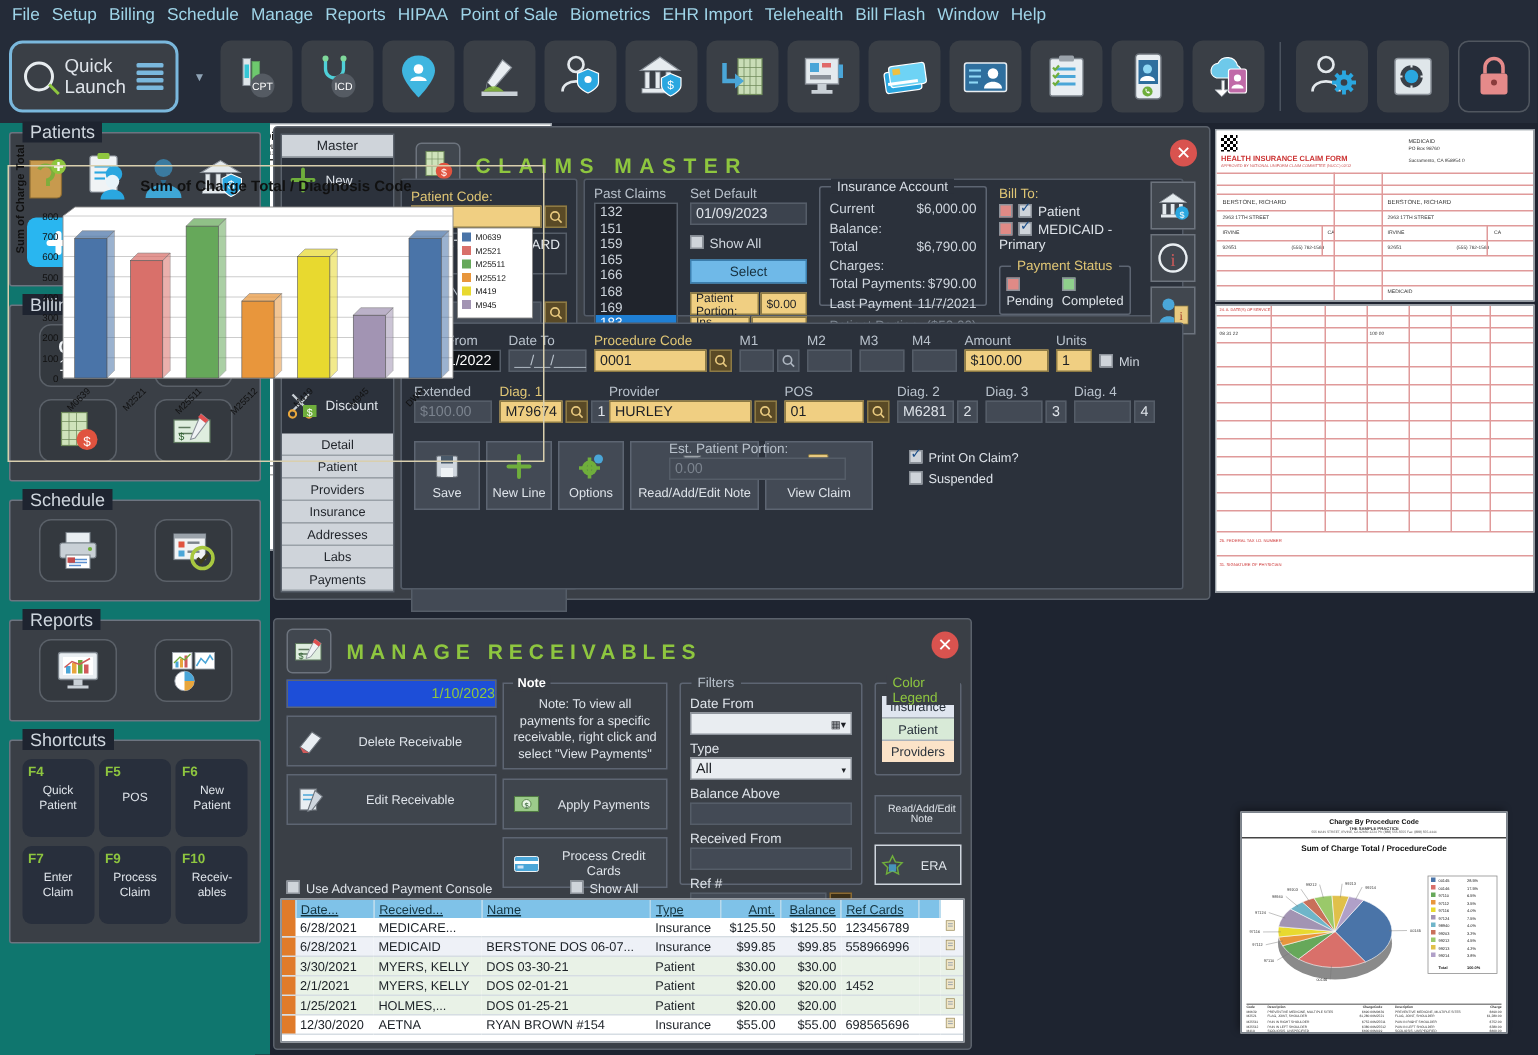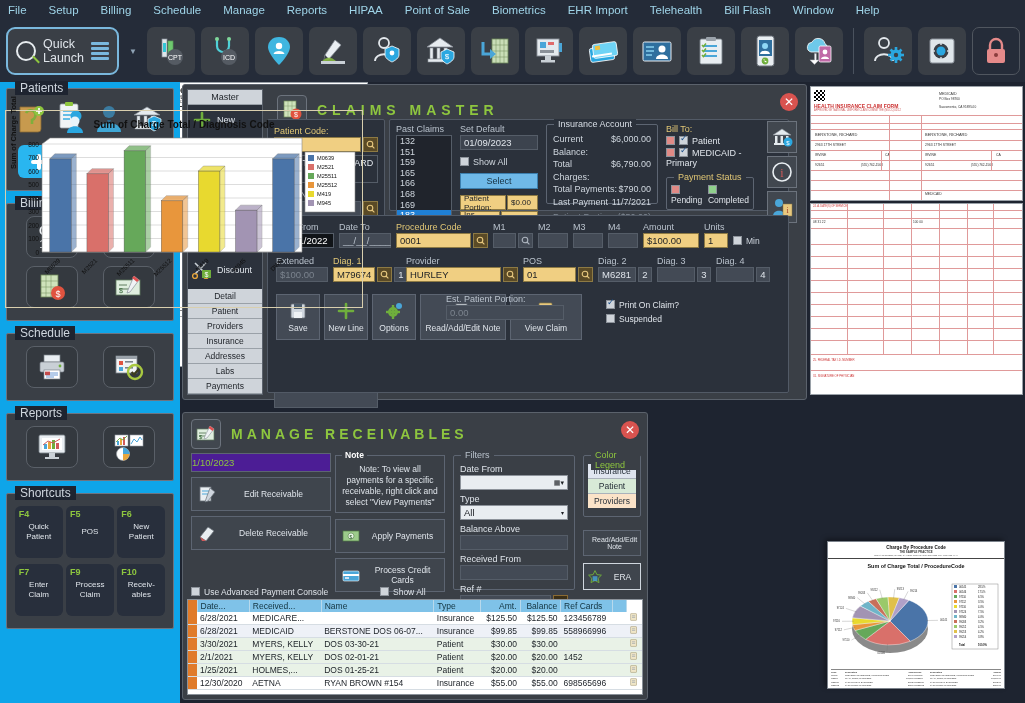--- a/index.html
+++ b/index.html
@@ -6,21 +6,21 @@
   body {
     width:1025px; height:703px; overflow:hidden;
     background:#1e2430;
     font-family:"Liberation Sans", sans-serif;
     color:#dfe4ea; font-size:11px;
   }
   .app { position:relative; width:1025px; height:703px; }
 
   
   .menubar { height:20px; background:#242b38; display:flex; align-items:center;
-             padding-left:8px; gap:22px; }
+             padding-left:8px; gap:8px; }
   .menubar span { color:#9fd4e8; font-size:11.5px; cursor:default; white-space:nowrap; }
 
   
   .toolbar { height:62px; background:#252c39; display:flex; align-items:center;
              padding:0 6px; gap:6px; position:relative; }
   .ql {
     width:148px; height:48px; border:2px solid #7ab8dd; border-radius:9px;
     background:#3a3f46; display:flex; align-items:center; gap:7px; padding:0 8px;
     margin-right:4px; cursor:pointer;
   }
@@ -33,21 +33,21 @@
   .ql .burger i { display:block; height:2.5px; background:#7ab8dd; margin:2.5px 0; border-radius:1px; }
   .qlcaret { color:#8fa3b5; font-size:8px; margin-right:4px; }
 
   .tbtn { width:48px; height:48px; border-radius:7px; background:#3a3f46;
           display:flex; align-items:center; justify-content:center; cursor:pointer; flex:none; }
   .tbtn.lockb { background:transparent; border:1px solid #50565f; }
   .tsep { width:1px; height:46px; background:#4a525e; margin:0 4px; flex:none; }
 
   
   .sidebar { position:absolute; left:0; top:82px; width:180px; height:621px;
-             background:#0ea5e9; padding:6px 6px 0 6px; }
+             background:#0f766e; padding:6px 6px 0 6px; }
   .group { border:1px solid #6d7480; border-radius:2px; margin-bottom:12px;
            padding:8px 6px 8px 6px; position:relative; background:#3a3f46; }
   .group > .glabel { position:absolute; top:-8px; left:8px; background:#1e2430;
            padding:0 5px; color:#cfd6de; font-size:12px; }
   .grow { display:flex; justify-content:space-around; align-items:center; margin:4px 0; }
   .sqbtn { width:42px; height:33px; border-radius:6px; background:#29b6f0;
            display:flex; align-items:center; justify-content:center; cursor:pointer; }
   .bigicon { width:38px; height:34px; display:flex; align-items:center; justify-content:center; cursor:pointer; }
   .cmsbtn { width:52px; height:42px; border:1px solid #5a6068; border-radius:8px;
             background:#34393f; display:flex; flex-direction:column; align-items:center;
@@ -131,21 +131,21 @@
             font-size:8.5px; color:#dfe4ea; text-align:center; line-height:11px; }
   .r-note .fl { position:absolute; top:-6px; left:6px; background:#3a3f46; padding:0 3px;
                 color:#fff; font-weight:bold; font-size:8.5px; }
   .rbtn { border:1px solid #5d6572; background:#3f454d; display:flex; align-items:center;
           gap:5px; padding:4px 5px; cursor:pointer; font-size:8.5px; color:#dfe4ea; }
   .rbtn .rlab { flex:1; text-align:center; }
   .legrow { font-size:8.5px; text-align:center; padding:2px 0; color:#27303a; border-bottom:1px solid #aab2bb;}
 
   table.grid { border-collapse:collapse; width:100%; font-size:8.5px; }
   table.grid th { background:#7fc2e8; color:#12333f; text-align:left; font-weight:normal;
-                  padding:1px 3px; border-right:1px solid #b8d9ec; white-space:nowrap;}
+                  padding:1px 3px; border-right:1px solid #b8d9ec; white-space:nowrap;text-decoration:underline;}
   table.grid td { padding:1px 3px; border-bottom:1px solid #d6dde3; color:#1b2026; white-space:nowrap;}
 
   
   .doc { position:absolute; background:#ffffff; border:1px solid #9aa1a8; overflow:hidden; }
   .cmsform { width:100%; height:100%; position:relative; background:#fff; }
 
   
   #report { left:655px; top:415px; width:368px; height:285px; background:#fff;
             border:1px solid #9aa1a8; overflow:hidden; }
   .rep-head { text-align:center; padding:3px 0 2px; border-bottom:1px solid #333; }
@@ -1048,38 +1048,38 @@
             </g>
           <text x="4" y="16" font-size="6" fill="#2f6030" font-family="sans-serif">$</text>
           <path d="M15 3 L19 6 L12 15 L9 16 L10 13 Z" fill="#f0f3f5" stroke="#8a9199" stroke-width=".6"></path>
           <path d="M15 3 L19 6 L17.5 8 L13.5 5 Z" fill="#e05050"></path>
         </svg>
       </div>
       <div class="wtxt" style="letter-spacing:4px">MANAGE RECEIVABLES</div>
     </div>
 
     <div style="position:absolute;left:8px;top:40px;width:140px">
-      <div style="border:1px solid #5d6572;background:#4c1d95;text-align:left;color:#8ec63f;font-size:9.5px;padding:3px 0">1/10/2023</div>
+      <div style="border:1px solid #5d6572;background:#1d4ed8;text-align:right;color:#8ec63f;font-size:9.5px;padding:3px 0">1/10/2023</div>
+      <div class="rbtn" style="margin-top:5px;height:34px">
+        <svg width="20" height="20" viewBox="0 0 20 20">
+            <path d="M3 14 L11 4 L17 8 L9 18 Z" fill="#e9eef2" stroke="#6a7179" stroke-width=".8"></path>
+            <path d="M3 14 L9 18 L5 18 Z" fill="#d05a5a"></path>
+          </svg>
+        <span class="rlab">Delete Receivable</span>
+      </div>
       <div class="rbtn" style="margin-top:5px;height:34px">
         <svg width="20" height="20" viewBox="0 0 20 20">
             <rect x="3" y="3" width="11" height="14" fill="#e9eef2" stroke="#6a7179" stroke-width=".8"></rect>
             <g stroke="#4aa6d8" stroke-width="1">
               <line x1="5" y1="7" x2="12" y2="7"></line>
               <line x1="5" y1="10" x2="12" y2="10"></line>
             </g>
             <path d="M13 4 L18 8 L11 17 L8 18 L9 15 Z" fill="#cfd6de" stroke="#6a7179" stroke-width=".7"></path>
           </svg>
         <span class="rlab">Edit Receivable</span>
-      </div>
-      <div class="rbtn" style="margin-top:5px;height:34px">
-        <svg width="20" height="20" viewBox="0 0 20 20">
-            <path d="M3 14 L11 4 L17 8 L9 18 Z" fill="#e9eef2" stroke="#6a7179" stroke-width=".8"></path>
-            <path d="M3 14 L9 18 L5 18 Z" fill="#d05a5a"></path>
-          </svg>
-        <span class="rlab">Delete Receivable</span>
       </div>
     </div>
 
     <div style="position:absolute;left:152px;top:42px;width:110px">
       <div class="r-note">
         <div class="fl">Note</div>
         <span>Note: To view all payments for a specific receivable, right click and select "View Payments"</span>
       </div>
       <div class="rbtn" style="margin-top:6px;height:34px">
         <svg width="20" height="20" viewBox="0 0 20 20">

